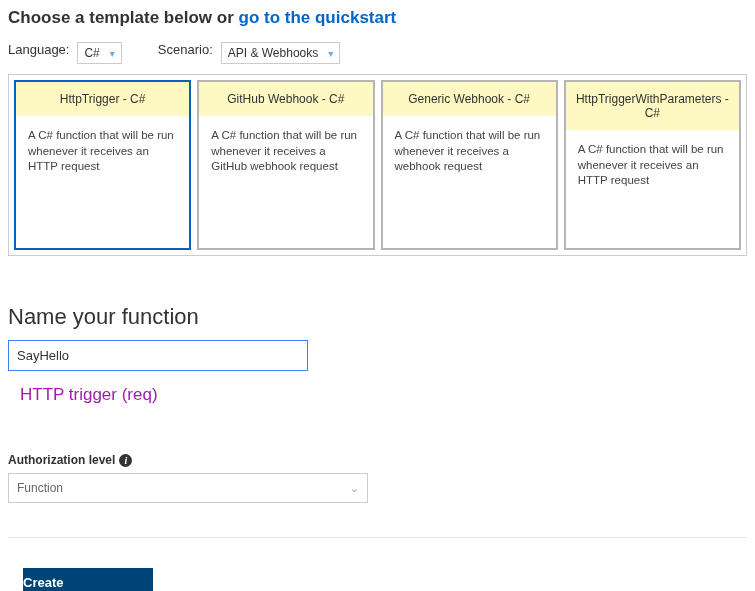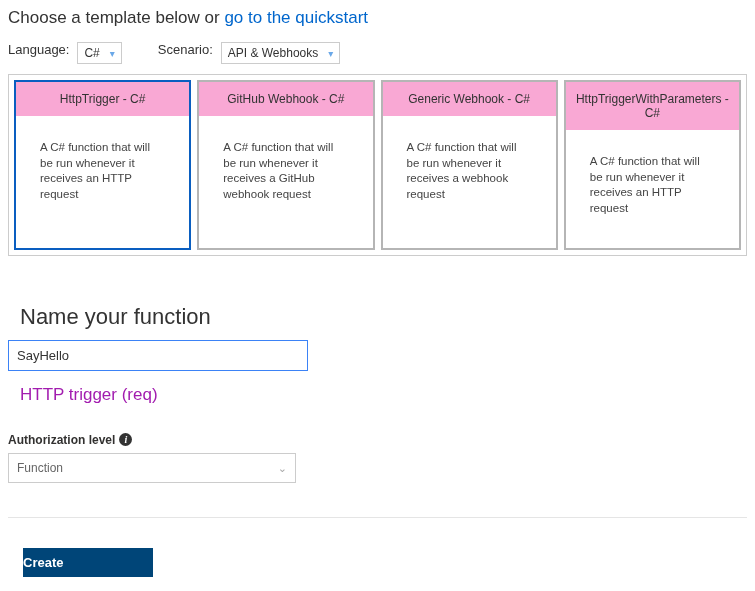--- a/index.html
+++ b/index.html
@@ -5,21 +5,21 @@
     * { box-sizing: border-box; margin: 0; padding: 0; }
     body {
       font-family: "Segoe UI", Arial, sans-serif;
       font-size: 13px;
       color: #323130;
       background: #fff;
       width: 755px;
       padding: 8px;
     }
     a { color: #0066cc; text-decoration: none; }
-    .top-line { font-size: 17px; font-weight: 400; color: #333; margin-bottom: 14px; }
+    .top-line { font-size: 17px; font-weight: 700; color: #333; margin-bottom: 14px; }
     .selectors { display: flex; gap: 8px; margin-bottom: 10px; font-size: 13px; color: #333; }
     .selectors .lbl { color: #333; }
     .dropdown {
       display: inline-flex; align-items: center;
       border: 1px solid #ccc; padding: 3px 6px;
       font-size: 12px; cursor: pointer;
       gap: 10px;
     }
     .dropdown .caret { color: #6aa8e8; font-size: 10px; }
     .template-box {
@@ -33,51 +33,51 @@
     .card {
       flex: 1;
       border: 2px solid #b5b5b5;
       cursor: pointer;
       min-height: 170px;
       display: flex;
       flex-direction: column;
     }
     .card.selected { border-color: #0a5ec0; }
     .card-head {
-      background: #f9a8d4;
+      background: #fef9c3;
       text-align: center;
       padding: 10px 6px;
       font-size: 12px;
       color: #333;
     }
     .card-body {
-      padding: 24px;
+      padding: 12px;
       font-size: 11.5px;
       color: #444;
       line-height: 1.35;
     }
-    h2.section { font-size: 22px; font-weight: 300; color: #333; margin-top: 48px; margin-bottom: 10px; margin-left: 12px; }
+    h2.section { font-size: 22px; font-weight: 300; color: #333; margin-top: 48px; margin-bottom: 10px; }
     .text-input {
       width: 300px;
       border: 1px solid #3b82f6;
       padding: 7px 8px;
       font-size: 13px;
       color: #333;
       font-family: inherit;
     }
     h3.subsection { font-size: 17px; font-weight: 300; color: #a21caf; margin-top: 14px; margin-left: 12px; }
-    .field-label { font-weight: 700; font-size: 12px; margin-top: 28px; display: flex; gap: 4px; }
+    .field-label { font-weight: 700; font-size: 12px; margin-top: 48px; display: flex; align-items: center; gap: 4px; }
     .info-icon {
       display: inline-flex; align-items: center; justify-content: center;
       width: 13px; height: 13px; border-radius: 50%;
       background: #333; color: #fff; font-size: 10px; font-weight: 700;
       font-style: italic; font-family: Georgia, serif;
     }
     .select-wide {
-      width: 288px;
+      width: 360px;
       border: 1px solid #ccc;
       padding: 7px 8px;
       font-size: 12px;
       color: #666;
       margin-top: 6px;
       display: flex; justify-content: space-between; align-items: center;
       cursor: pointer;
     }
     .select-wide .caret { color: #a8a8a8; font-size: 11px; }
     hr.sep { border: none; border-top: 1px solid #e5e5e5; margin-top: 34px; }

